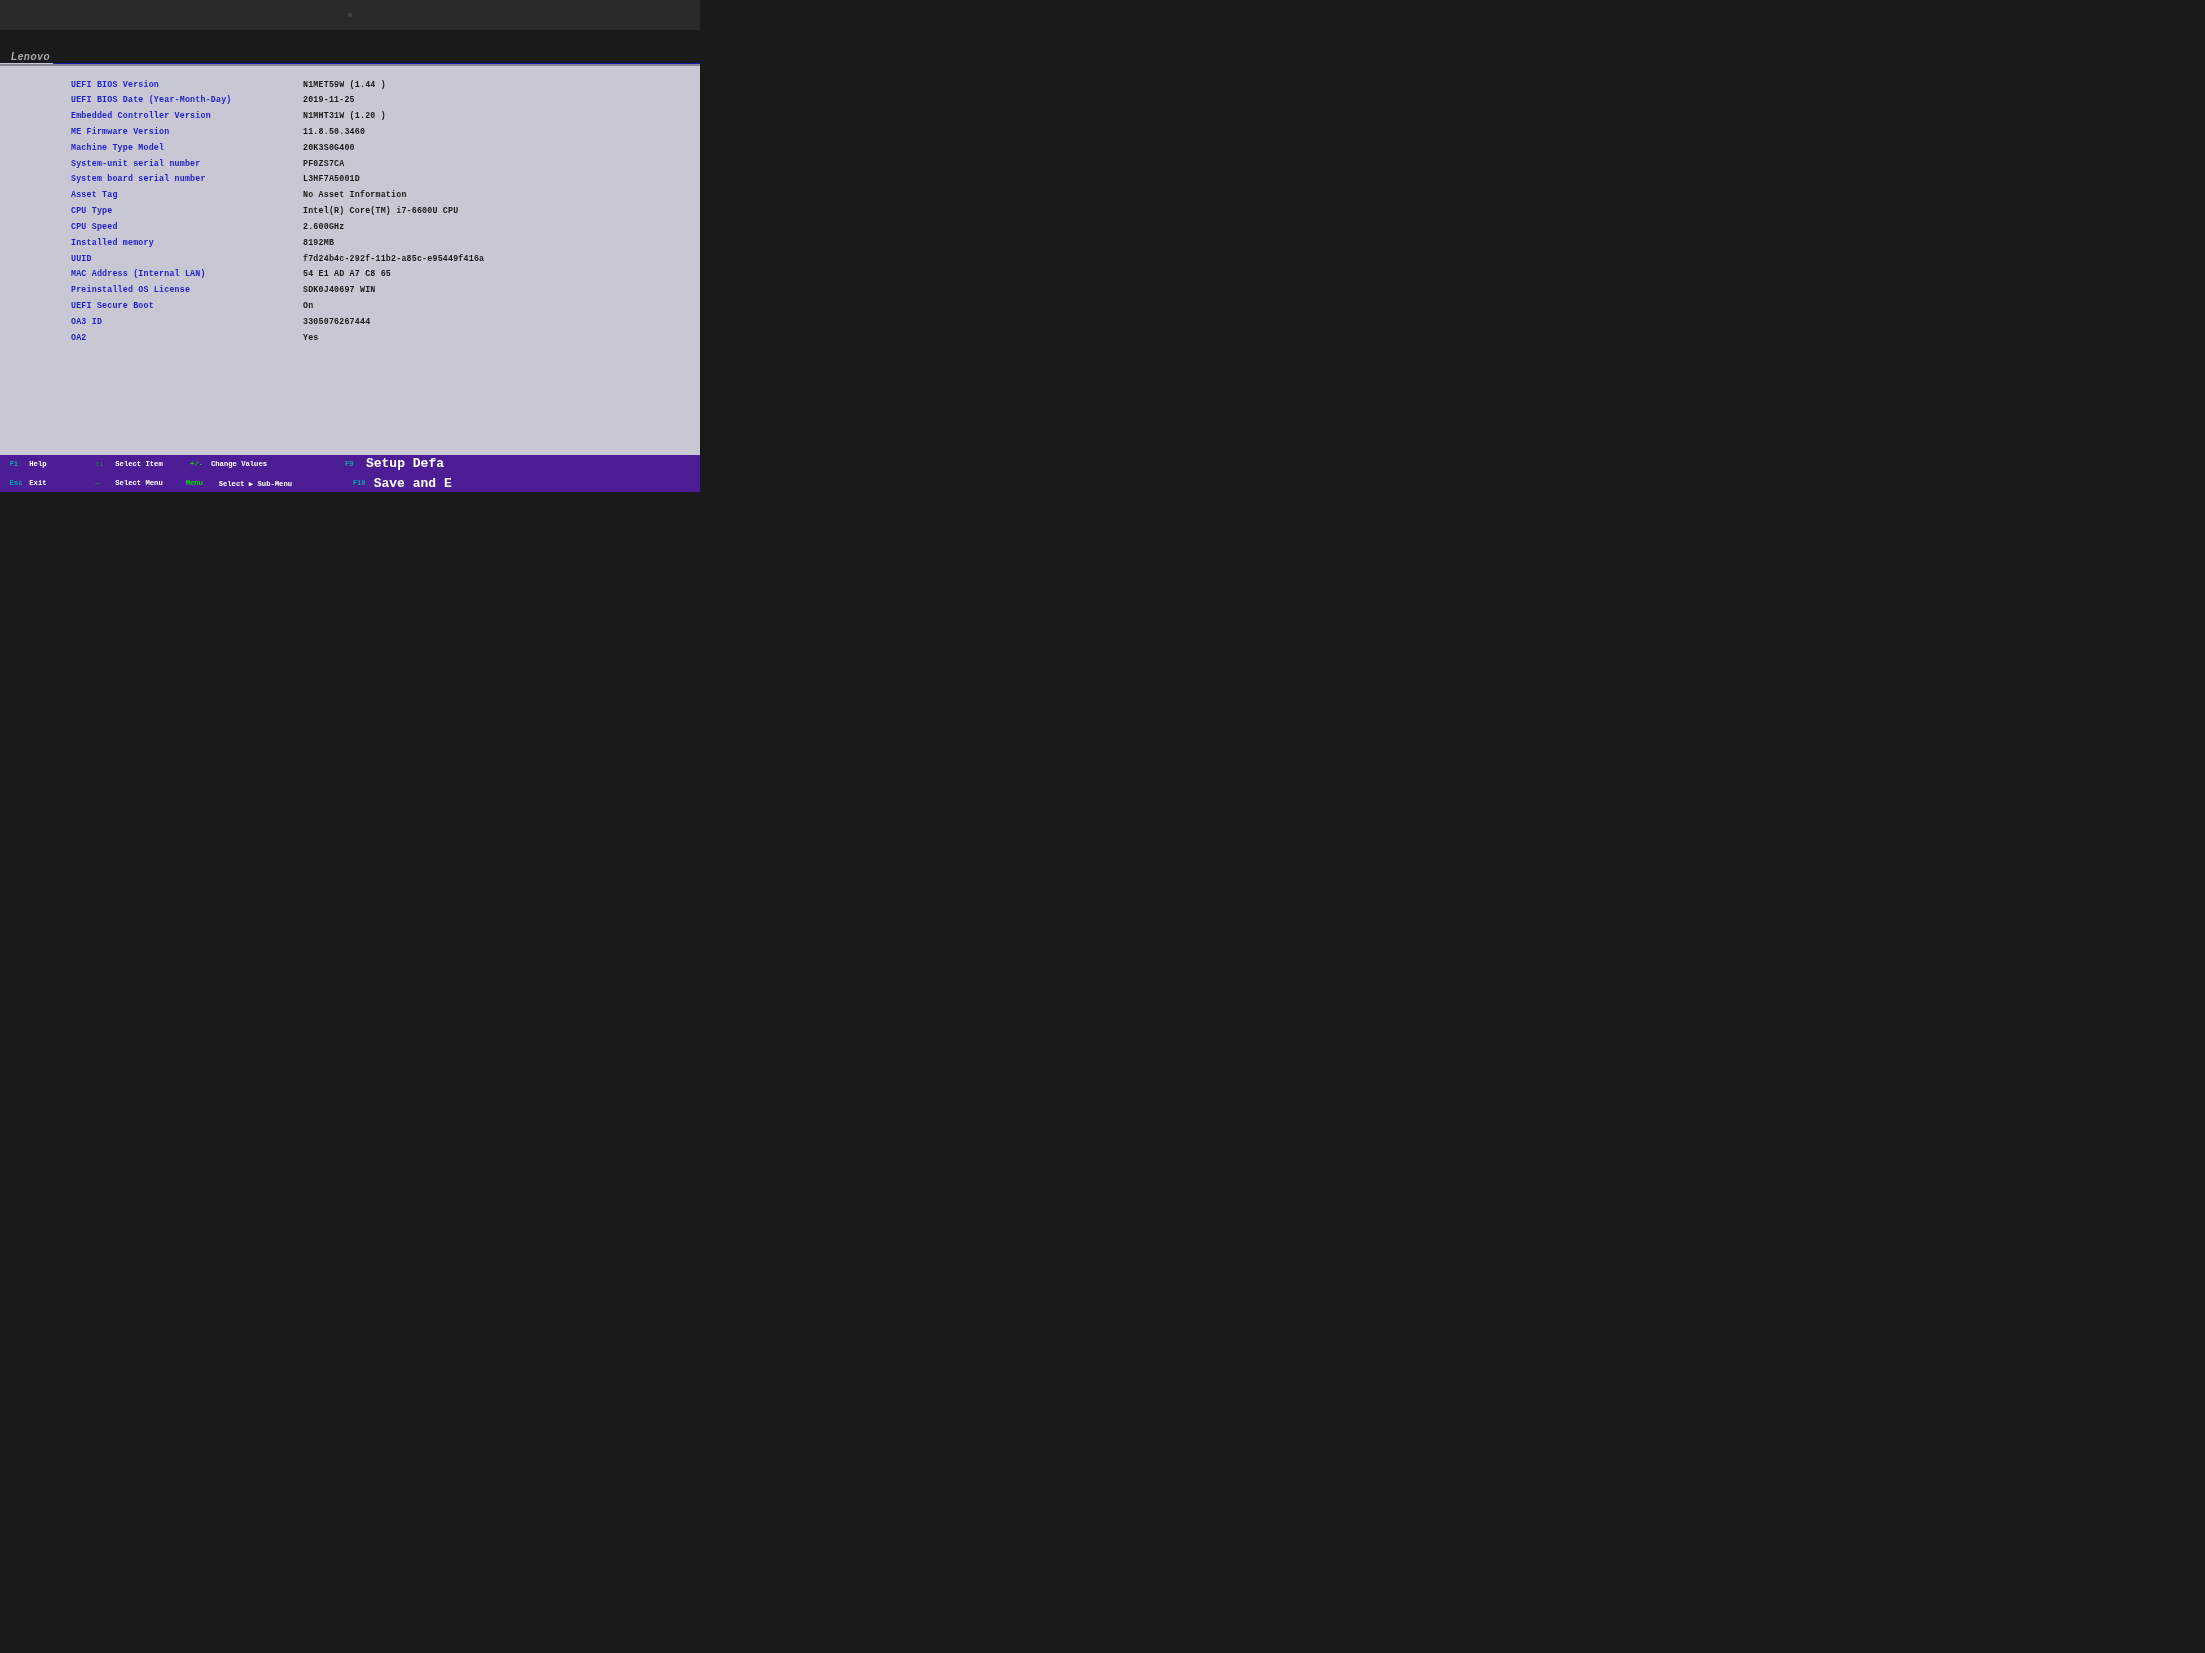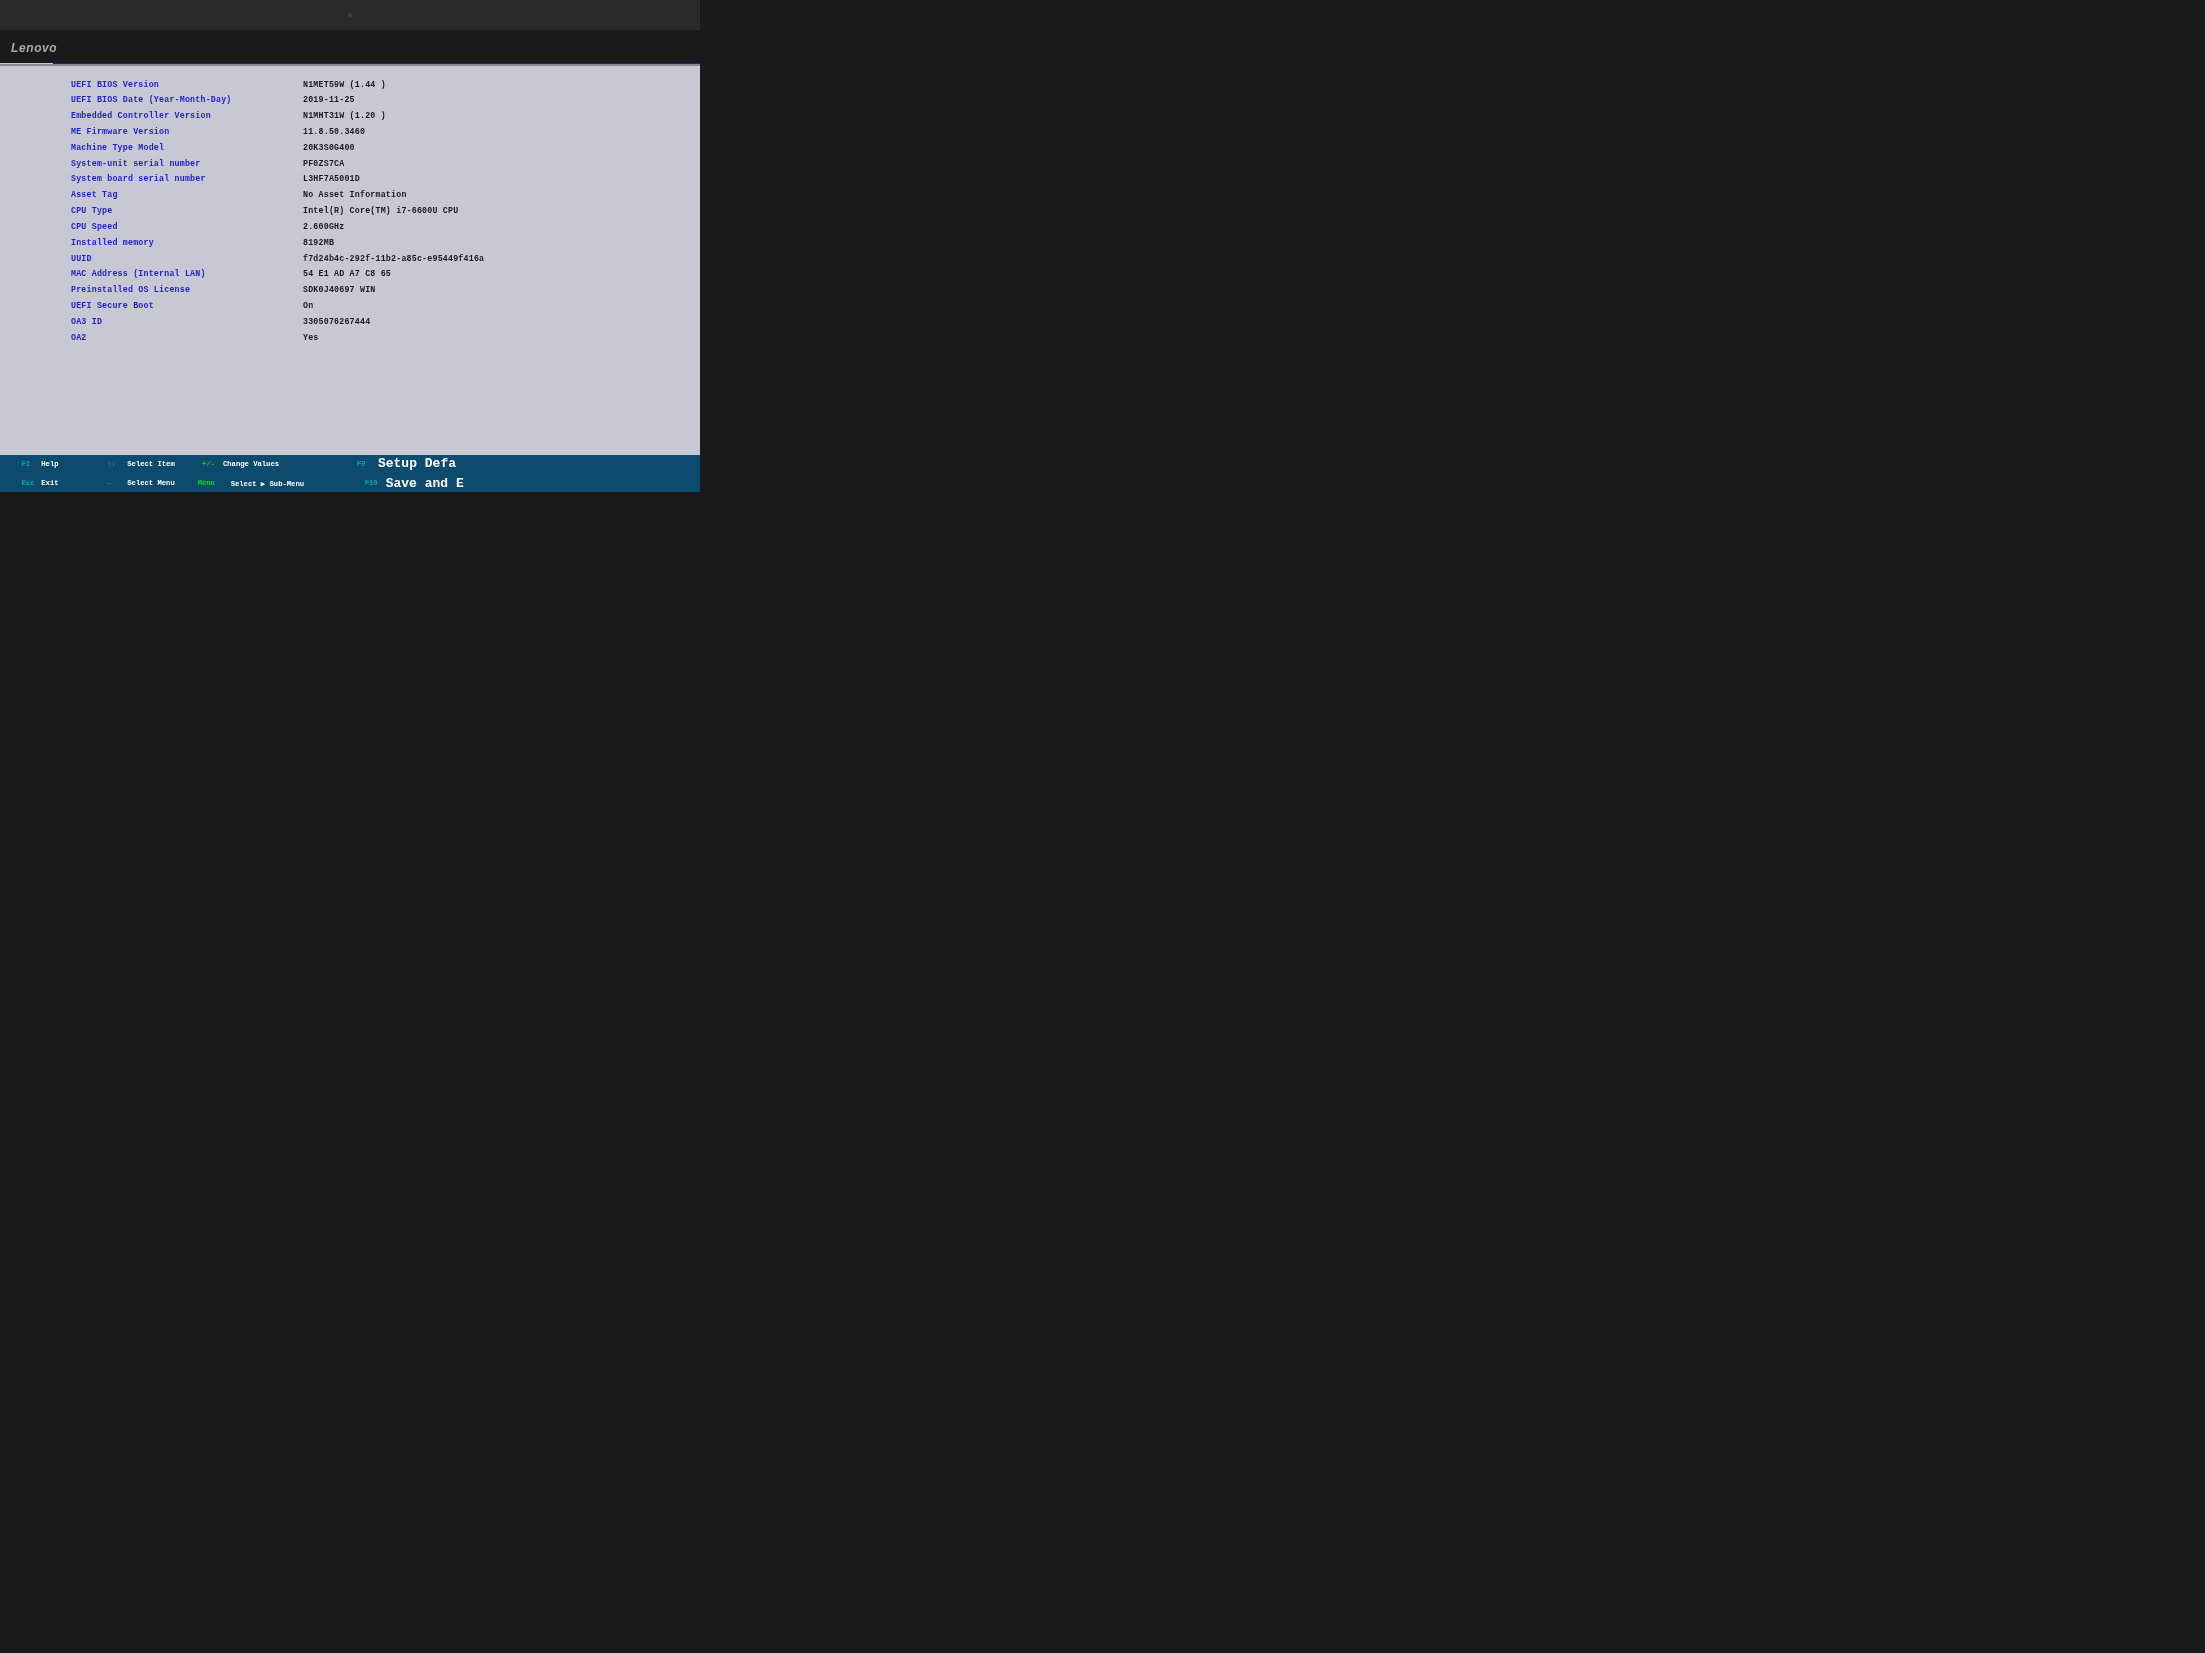--- a/index.html
+++ b/index.html
@@ -96,24 +96,24 @@
     .info-value {
       color: #1a1a1a;
       font-size: 8.3px;
       font-weight: bold;
       font-family: 'Courier New', Courier, monospace;
       letter-spacing: 0.2px;
     }
 
     
     .footer {
-      background: #0c4a6e;
+      background: #4c1d95;
       display: flex;
       flex-direction: row;
-      padding: 16px;
+      padding: 4px;
       height: 37px;
     }
 
     .footer-row {
       display: flex;
       flex-direction: column;
       justify-content: center;
       gap: 2.2px;
       width: 100%;
     }
@@ -176,24 +176,24 @@
 
     .footer-fn-desc {
       color: #ffffff;
       font-size: 13px;
       font-weight: bold;
       font-family: 'Courier New', Courier, monospace;
     }
 
     .lenovo-logo {
       position: absolute;
-      bottom: 8px;
+      bottom: 1px;
       left: 11px;
       color: #aaaaaa;
-      font-size: 12px;
+      font-size: 10px;
       font-family: Arial, sans-serif;
       font-style: italic;
       font-weight: bold;
       letter-spacing: 0.6px;
     }
 
     .top-bezel {
       height: 30px;
       background: #2a2a2a;
       display: flex;

